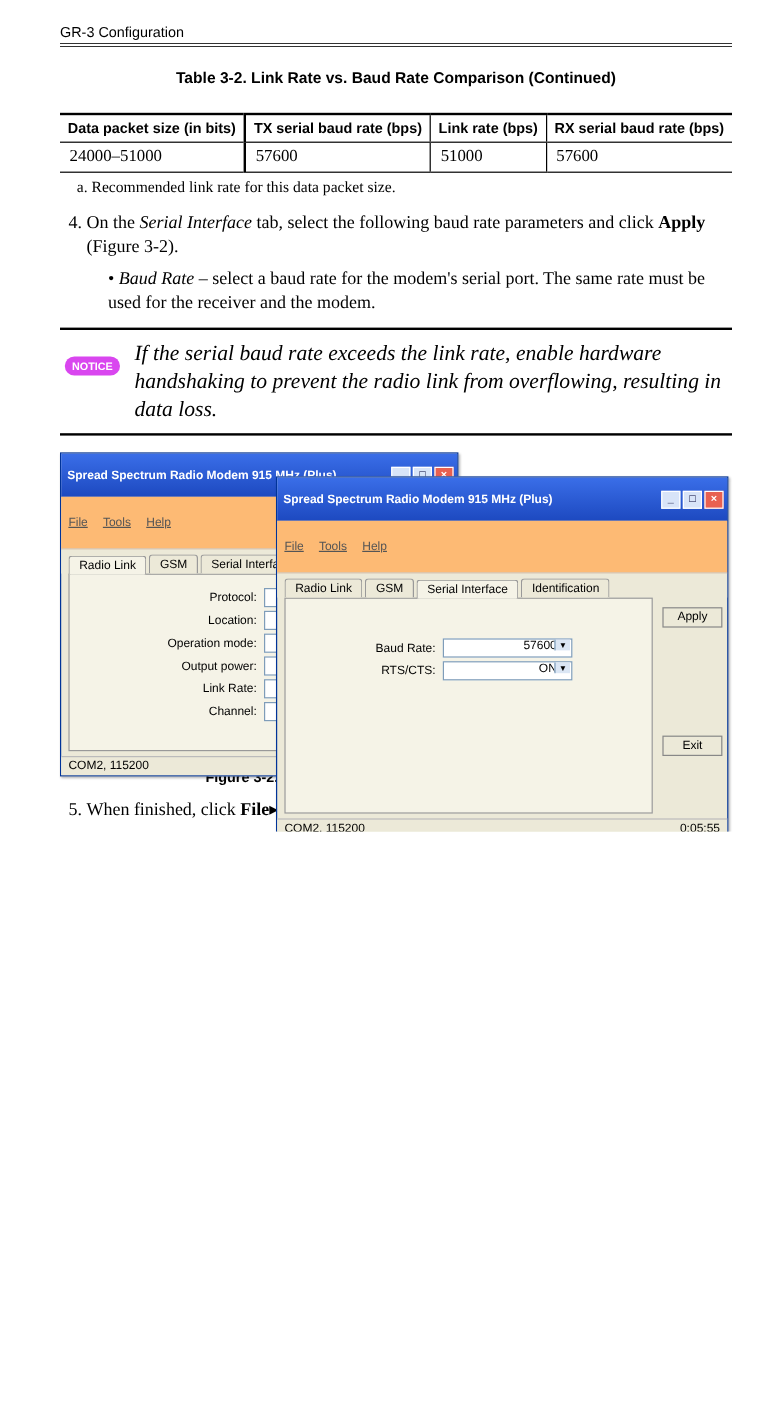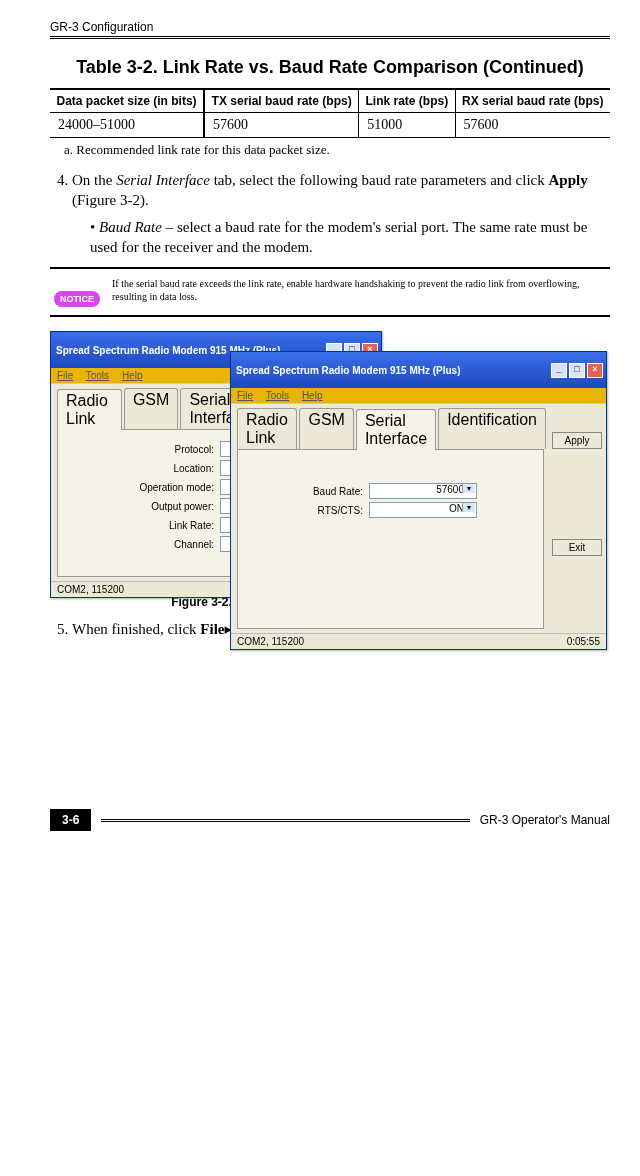--- a/index.html
+++ b/index.html
@@ -19,23 +19,23 @@
     padding-bottom: 2px;
   }
   .hdr-line {
     height: 3px;
     background: linear-gradient(#000 0 1px, #fff 1px 2px, #000 2px 3px);
     margin-bottom: 18px;
   }
   .tbl-caption {
     font-family: Arial, sans-serif;
     font-weight: bold;
-    font-size: 18px;
+    font-size: 13px;
     text-align: center;
-    margin-bottom: 10px;
+    margin-bottom: 22px;
   }
   table.rate {
     border-collapse: collapse;
     width: 100%;
     font-family: "Times New Roman", serif;
     font-size: 14px;
   }
   table.rate th {
     border-top: 2px solid #000;
     border-bottom: 1px solid #000;
@@ -85,21 +85,21 @@
     background: #d946ef;
     color: #fff;
     font-family: Arial, sans-serif;
     font-weight: bold;
     font-size: 9px;
     padding: 3px 6px;
     border-radius: 10px;
     margin-top: 14px;
     flex: none;
   }
-  .notice-text { font-size: 10px; line-height: 1.3; }
+  .notice-text { font-size: 18px; line-height: 1.3; font-style: italic; }
   .screens {
     position: relative;
     height: 260px;
     margin-bottom: 4px;
   }
   .win {
     position: absolute;
     background: #ece9d8;
     border: 1px solid #003399;
     box-shadow: 1px 1px 2px rgba(0,0,0,.3);
@@ -122,32 +122,32 @@
     width: 14px; height: 13px;
     background: #d8e4f8;
     border: 1px solid #fff;
     text-align: center;
     line-height: 11px;
     font-size: 9px;
     color: #003;
   }
   .tbtn.close { background:#e86050; color:#fff; }
   .menubar {
-    background:#eab308;
-    padding: 2px 6px;
+    background:#fdba74;
+    padding: 16px 6px;
     font-size: 10px;
     color:#555;
     border-bottom: 1px solid #ccc;
   }
   .menubar span { margin-right: 10px; text-decoration: underline; }
   .tabs {
     display:flex;
     padding: 4px 6px 0 6px;
     gap: 2px;
-    font-size: 16px;
+    font-size: 10px;
     background:#ece9d8;
   }
   .tab {
     border: 1px solid #999;
     border-bottom: none;
     padding: 2px 8px;
     background:#ece9d8;
     border-radius: 3px 3px 0 0;
   }
   .tab.active { background:#f5f3e7; position:relative; top:1px; }
@@ -377,19 +377,14 @@
   </div>
 
   <div class="fig-caption">Figure 3-2. Apply Radio Link and Baud Rate Parameters</div>
 
   <ol class="steps" start="5">
     <li>
       <span>When finished, click </span><b>File</b><span>▸</span><b>Disconnect</b><span>.</span>
     </li>
   </ol>
 
-  <div class="footer">
-    <div class="pg">3-6</div>
-    <div class="line"></div>
-    <div>GR-3 Operator's Manual</div>
-  </div>
 
 </div>
 
 </body></html>

